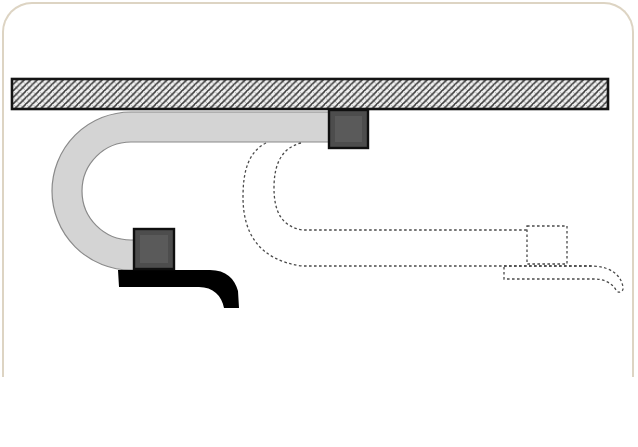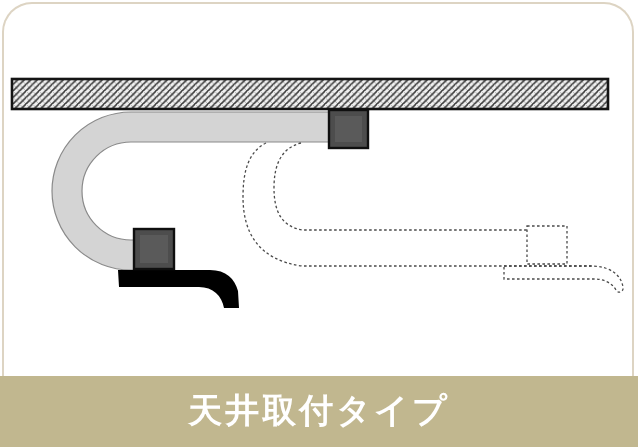--- a/index.html
+++ b/index.html
@@ -95,17 +95,14 @@
     </g>
 
     <g>
       <path class="ghost" d="M301,143 C281,148 274,165 274,188 C274,212 282,227 303,230 L527,230"></path>
       <path class="ghost" d="M266,143 C248,152 243,172 243,197 C243,232 258,260 302,266 L593,266"></path>
       <rect class="ghost" x="527" y="226" width="40" height="38"></rect>
       <path class="ghost" d="M504,266 L593,266 C611,267 621,275 623,287 C624,292 618,294 616,290 C612,283 604,279 594,279 L504,279 Z"></path>
     </g>
   </svg>
 
-  <div class="banner">
-    <span class="banner-label">天井取付タイプ</span>
-  </div>
 
 </div>
 
 </body></html>

